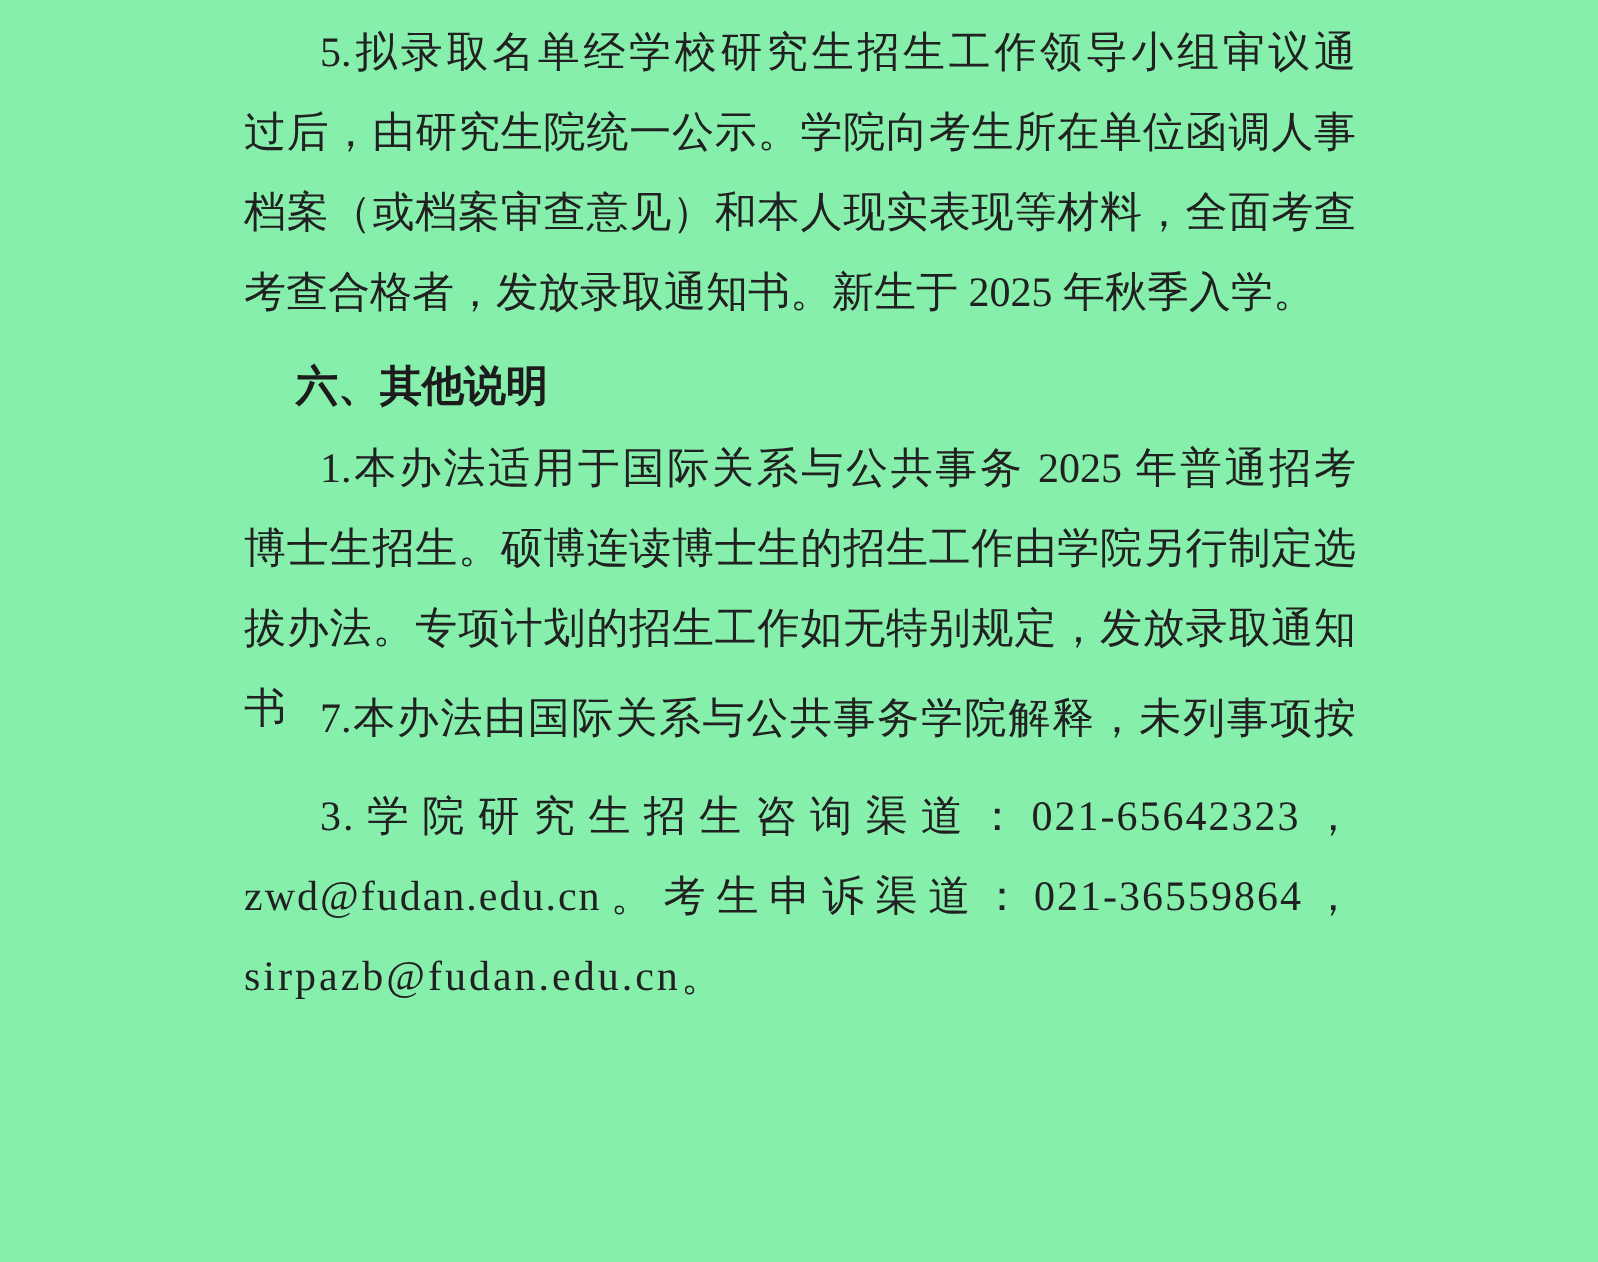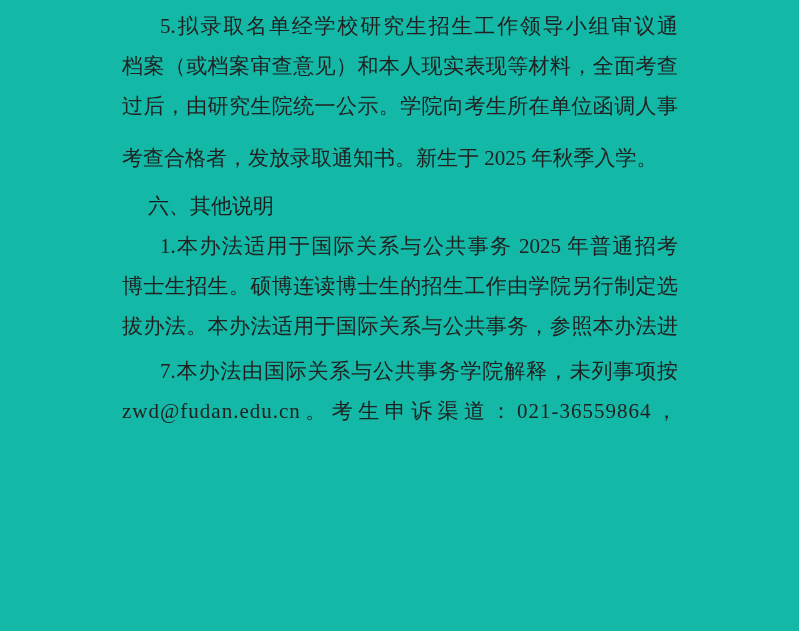--- a/index.html
+++ b/index.html
@@ -6,73 +6,74 @@
   html, body { width: 799px; height: 631px; }
   body {
     background: #ffffff;
     font-family: "Liberation Serif", "DejaVu Serif", serif;
     overflow: hidden;
   }
   .page {
     position: relative;
     width: 799px;
     height: 631px;
-    background: #14b8a6;
+    background: #86efac;
     overflow: hidden;
   }
   .textblock {
     position: absolute;
     left: 122px;
     top: 6px;
     width: 556px;
     color: #212121;
     font-size: 21px;
     line-height: 40px;
   }
   .line {
     height: 40px;
     text-align: justify;
     text-align-last: justify;
     white-space: normal;
   }
   .line.lastline {
     text-align: left;
     text-align-last: left;
-    margin-top: 12px;
   }
   .indent { padding-left: 38px; }
   .heading {
     font-family: "Liberation Sans", "DejaVu Sans", sans-serif;
-    font-weight: normal;
+    font-weight: bold;
     color: #1c1c1c;
     padding-left: 26px;
     margin-top: 8px;
     text-align: center;
     text-align-last: left;
   }
   .gap-sm { margin-top: 5px; }
   .gap-md { margin-top: 9px; }
   .latin { letter-spacing: 1.5px; }
   .latin-tight { letter-spacing: 1px; }
 </style>
 </head>
 <body>
 
 <div class="page">
   <div class="textblock">
 
     <div class="line indent">5.拟录取名单经学校研究生招生工作领导小组审议通</div>
+    <div class="line">过后，由研究生院统一公示。学院向考生所在单位函调人事</div>
     <div class="line">档案（或档案审查意见）和本人现实表现等材料，全面考查</div>
-    <div class="line">过后，由研究生院统一公示。学院向考生所在单位函调人事</div>
     <div class="line lastline">考查合格者，发放录取通知书。新生于 2025 年秋季入学。</div>
 
     <div class="line heading">六、其他说明</div>
 
     <div class="line indent">1.本办法适用于国际关系与公共事务 2025 年普通招考</div>
     <div class="line">博士生招生。硕博连读博士生的招生工作由学院另行制定选</div>
-    <div class="line">拔办法。本办法适用于国际关系与公共事务，参照本办法进</div>
+    <div class="line">拔办法。专项计划的招生工作如无特别规定，发放录取通知书</div>
 
     <div class="line indent gap-sm">7.本办法由国际关系与公共事务学院解释，未列事项按</div>
 
+    <div class="line indent gap-md latin-tight">3.学院研究生招生咨询渠道：021-65642323，</div>
     <div class="line latin-tight">zwd@fudan.edu.cn。考生申诉渠道：021-36559864，</div>
+    <div class="line lastline latin">sirpazb@fudan.edu.cn。</div>
 
   </div>
 </div>
 
 </body></html>

